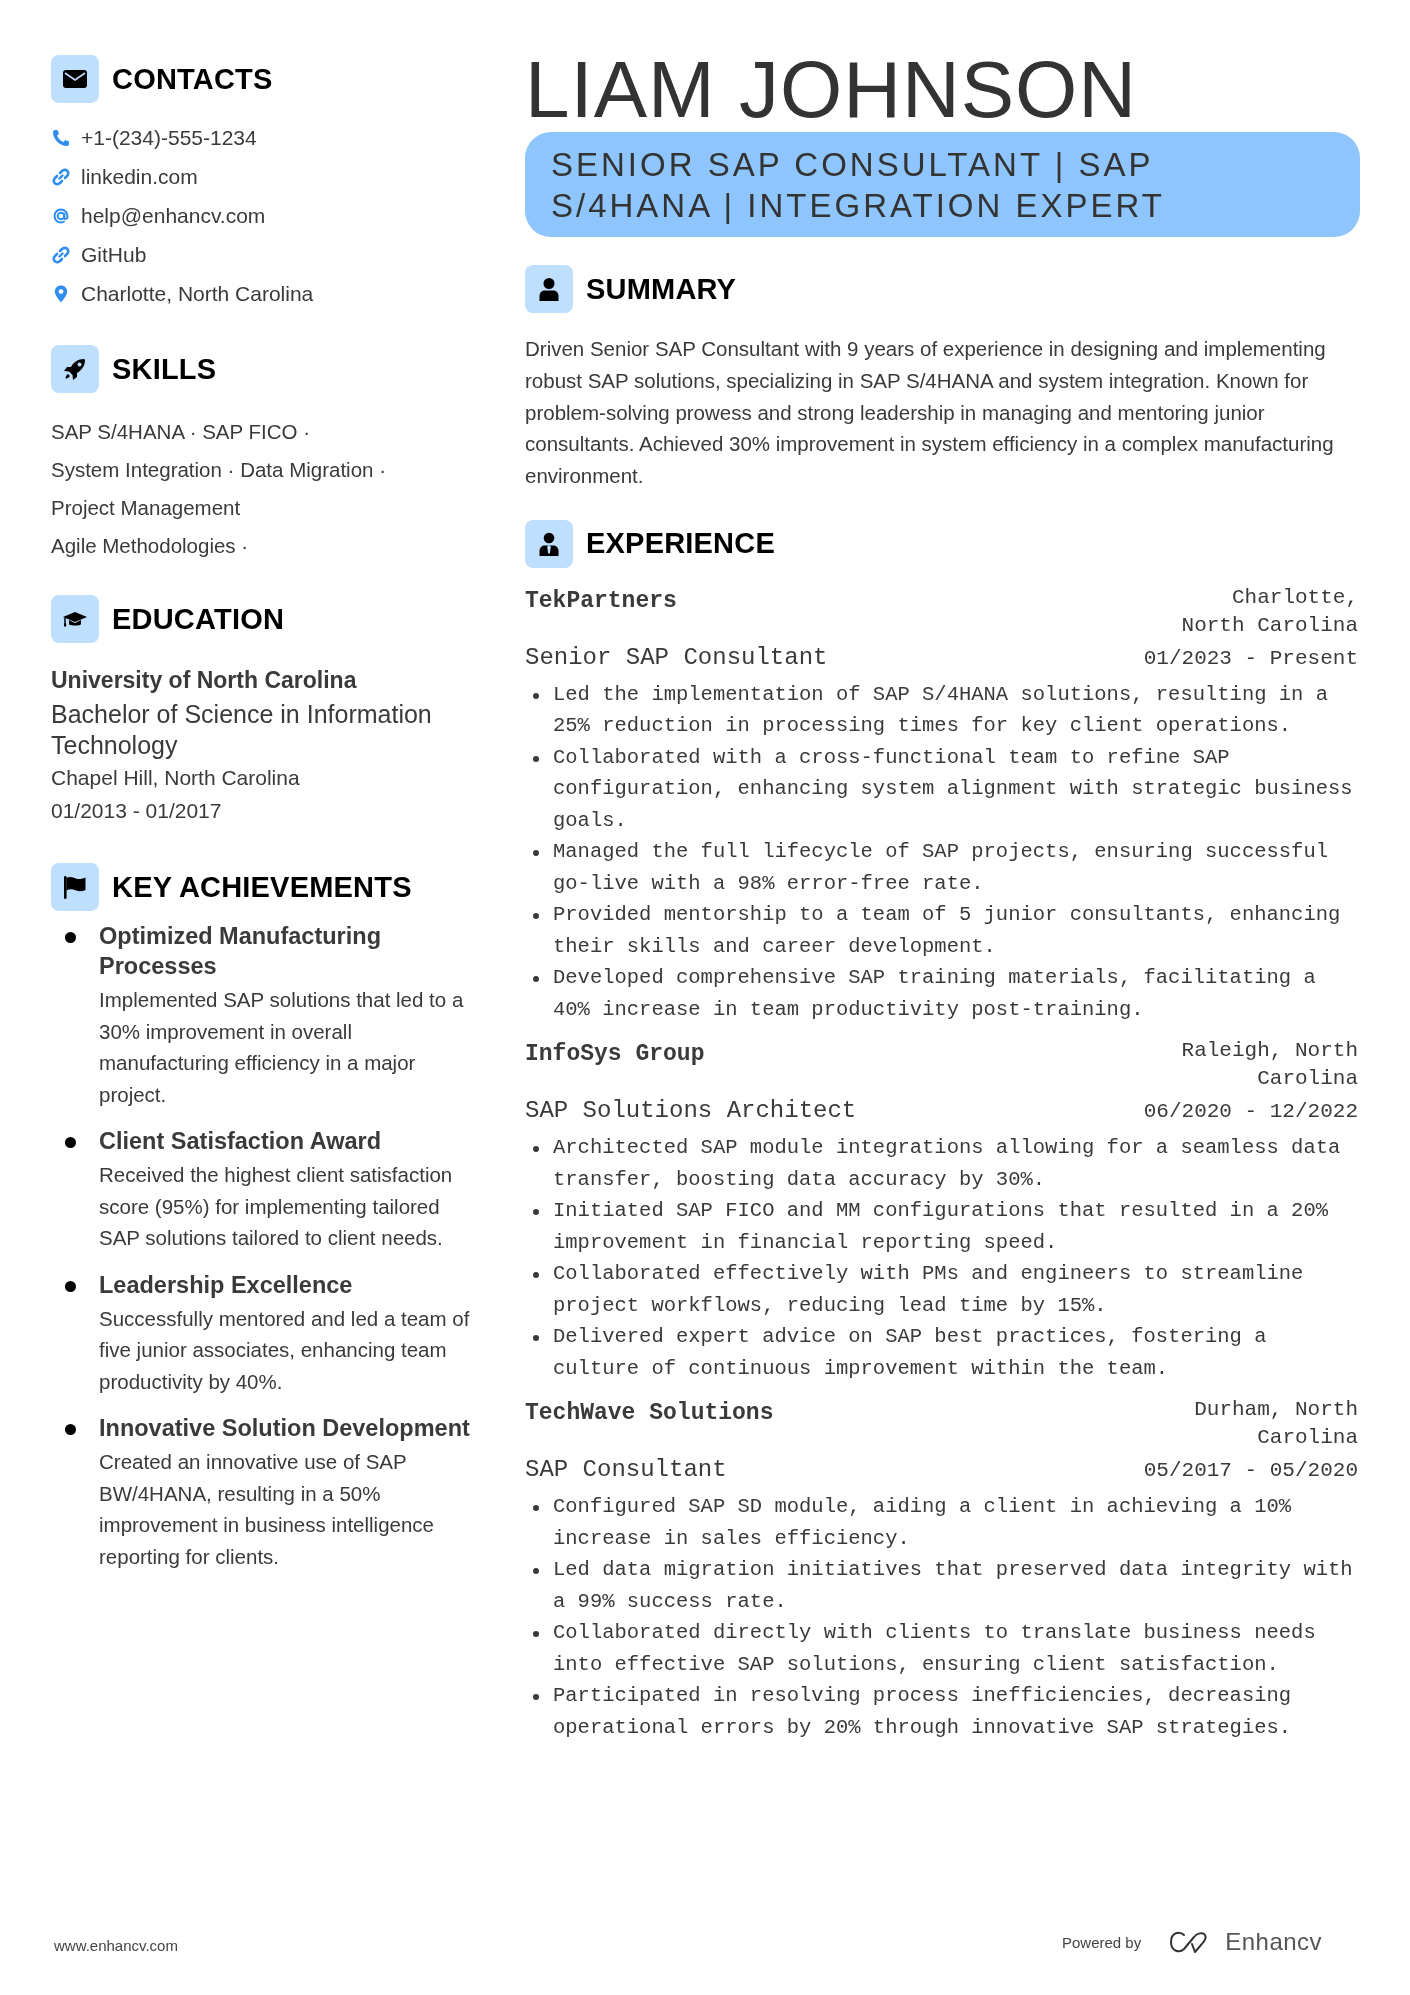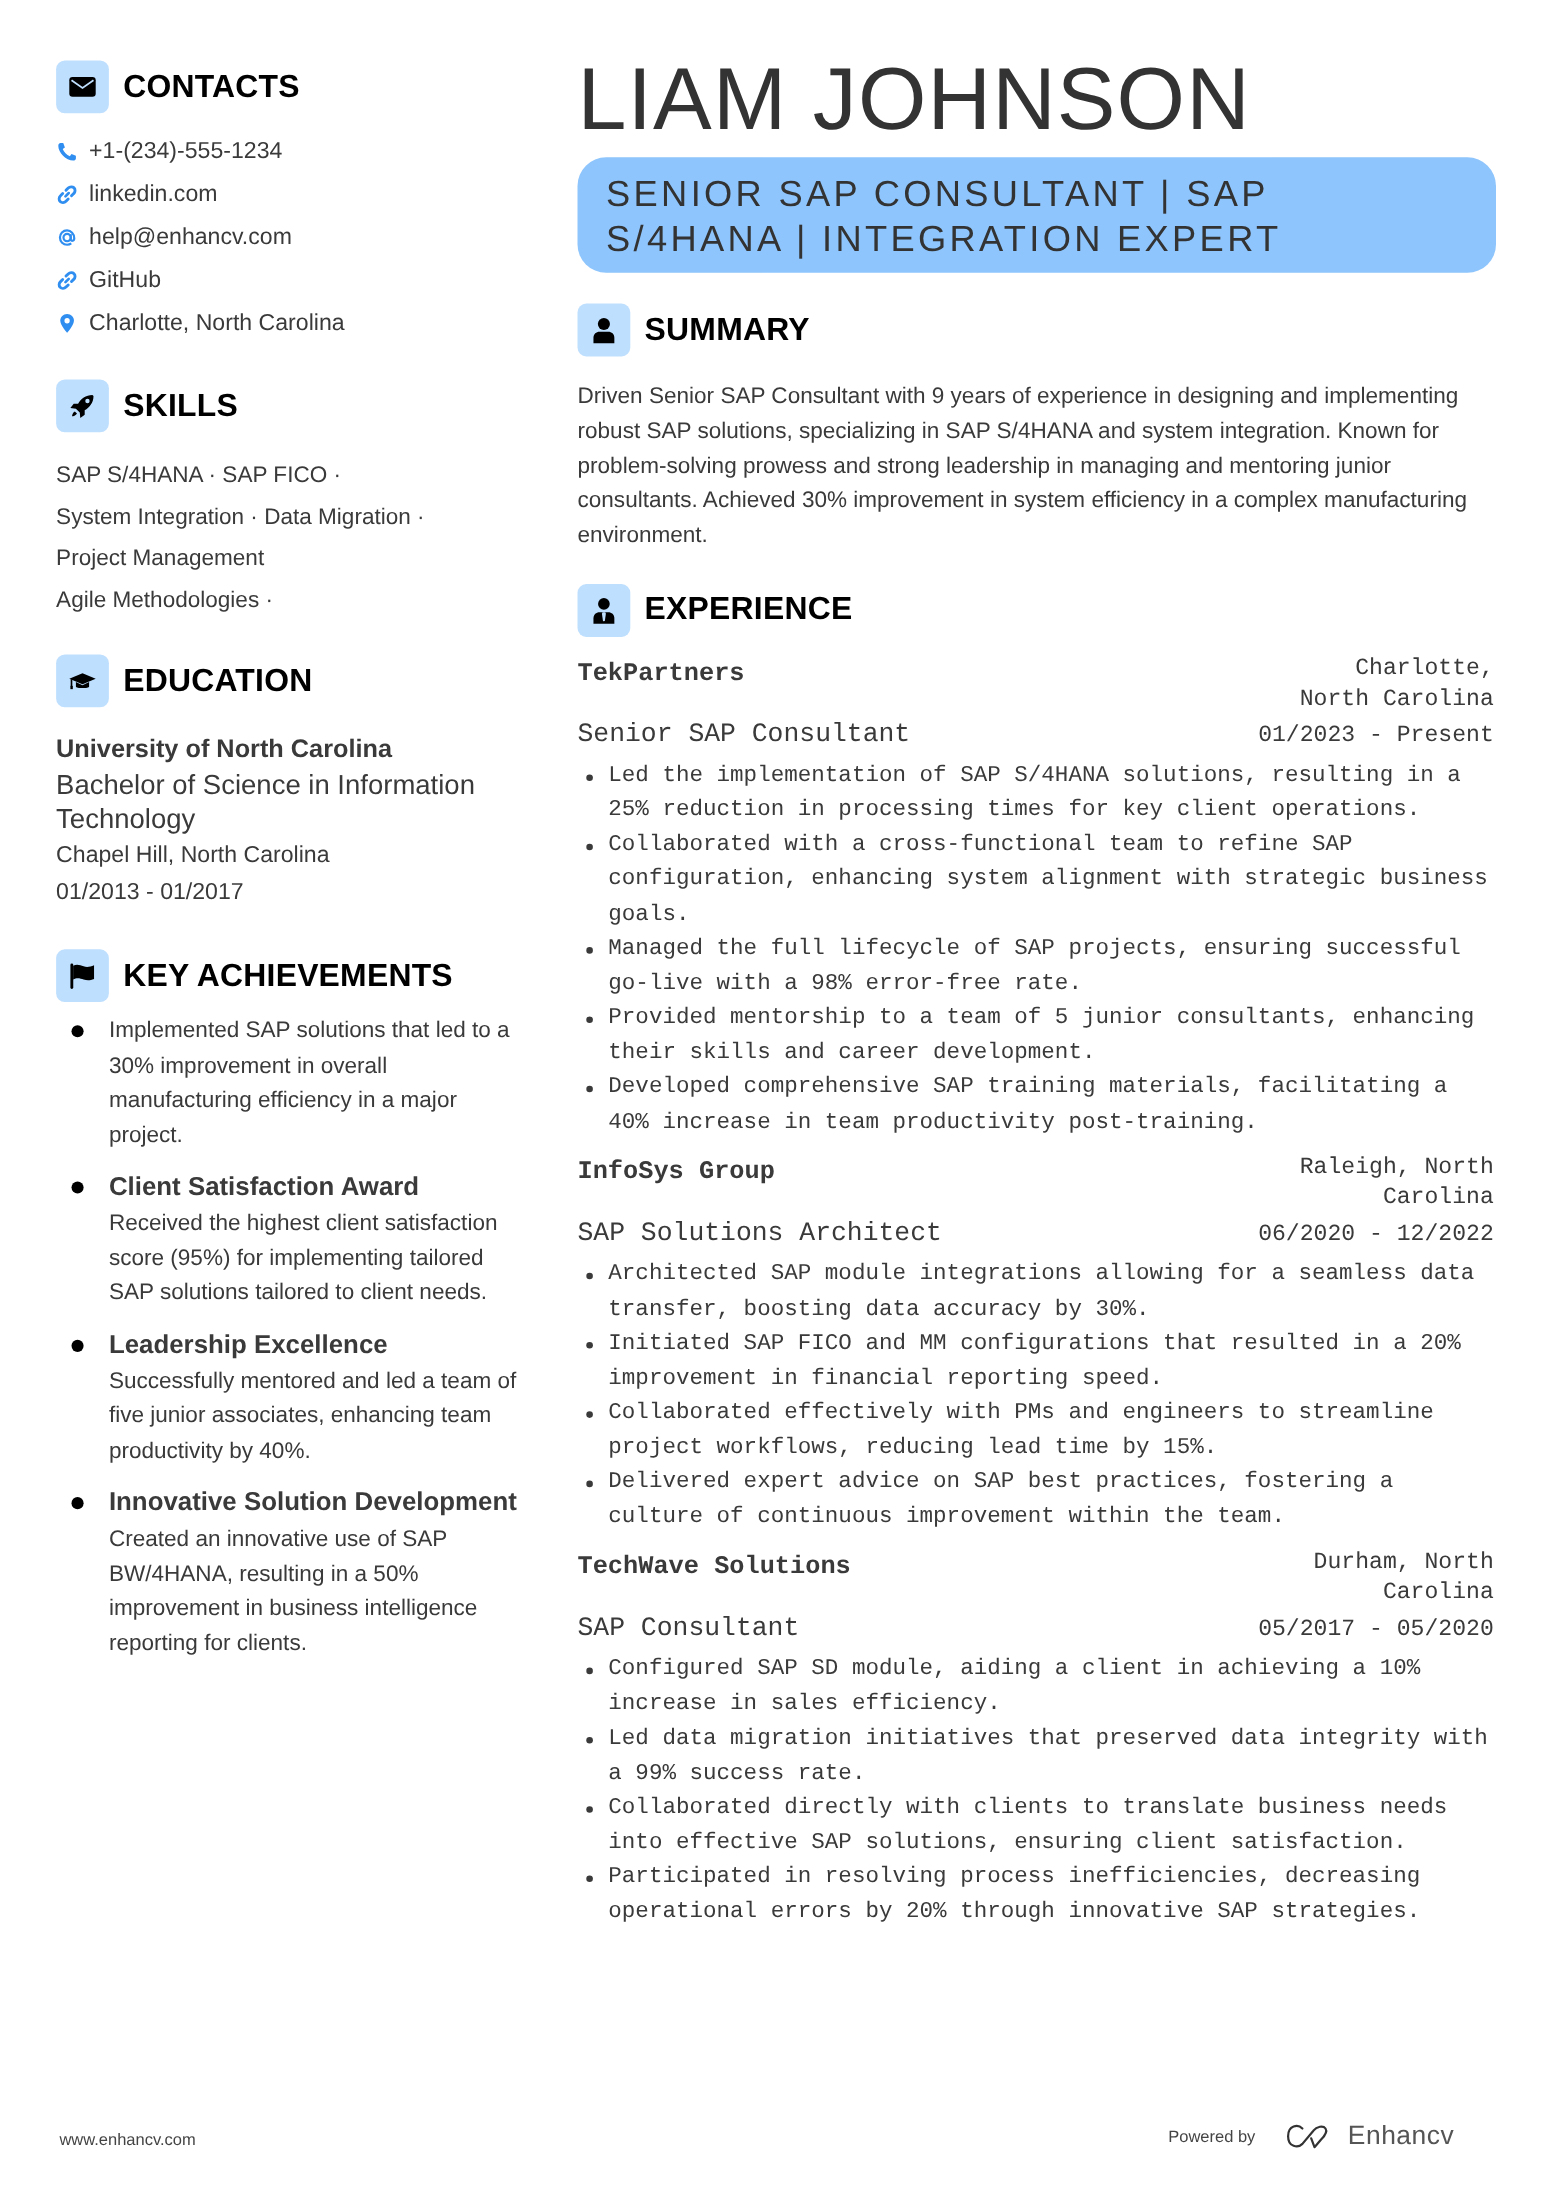--- a/index.html
+++ b/index.html
@@ -35,21 +35,21 @@
   
   .ach-sec { margin-top: 36px; }
   .achs { margin-top: 10px; }
   .ach { position: relative; padding-left: 48px; margin-bottom: 16px; }
   .ach .dot { position: absolute; left: 14px; top: 11px; width: 11px; height: 11px; border-radius: 50%; background: #000; }
   .ach-title { font-size: 23.5px; font-weight: 700; line-height: 30px; color: #3a3a3a; }
   .ach-desc { font-size: 20.5px; line-height: 31.5px; color: #3a3a3a; margin-top: 3px; }
 
   
   .name { font-size: 80px; font-weight: 400; color: #333; letter-spacing: 1px; line-height: 84px; height: 84px; }
-  .title-box { margin-top: 11px; width: 835px; height: 105px; background: #8ec5fc; border-radius: 26px; padding: 12px 26px 0 26px; }
+  .title-box { width: 835px; height: 105px; background: #8ec5fc; border-radius: 26px; padding: 12px 26px 0 26px; }
   .title-text { font-size: 33px; line-height: 41px; letter-spacing: 3px; color: #333; font-weight: 400; }
 
   .summary-sec { margin-top: 28px; }
   .summary { margin-top: 20px; font-size: 20.5px; line-height: 31.8px; color: #3a3a3a; }
 
   .exp-sec { margin-top: 28px; }
   .jobs { margin-top: 16px; }
   .job { margin-bottom: 12px; font-family: Liberation Mono, monospace; }
   .job-row1 { display: flex; justify-content: space-between; align-items: flex-start; }
   .company { font-size: 23px; font-weight: 700; color: #3a3a3a; line-height: 30px; margin-top: 2px; }
@@ -178,20 +178,21 @@
         <svg viewBox="0 0 28 28">
             <rect x="3" y="3" width="2.6" height="23" rx="1.3" fill="#000"></rect>
             <path d="M5.5 5 C9 3 12 4.5 15 5.5 C18 6.5 21 6 24.5 4.5 L24.5 17 C21 18.5 18 18.5 15 17.5 C12 16.5 9 15.5 5.5 17.5 Z" fill="#000"></path>
           </svg>
       </div>
       <div class="sec-title">KEY ACHIEVEMENTS</div>
     </div>
     <div class="achs">
       <div class="ach">
         <span class="dot"></span>
+        <div class="ach-title">Optimized Manufacturing Processes</div>
         <div class="ach-desc">Implemented SAP solutions that led to a 30% improvement in overall manufacturing efficiency in a major project.</div>
       </div>
       <div class="ach">
         <span class="dot"></span>
         <div class="ach-title">Client Satisfaction Award</div>
         <div class="ach-desc">Received the highest client satisfaction score (95%) for implementing tailored SAP solutions tailored to client needs.</div>
       </div>
       <div class="ach">
         <span class="dot"></span>
         <div class="ach-title">Leadership Excellence</div>

